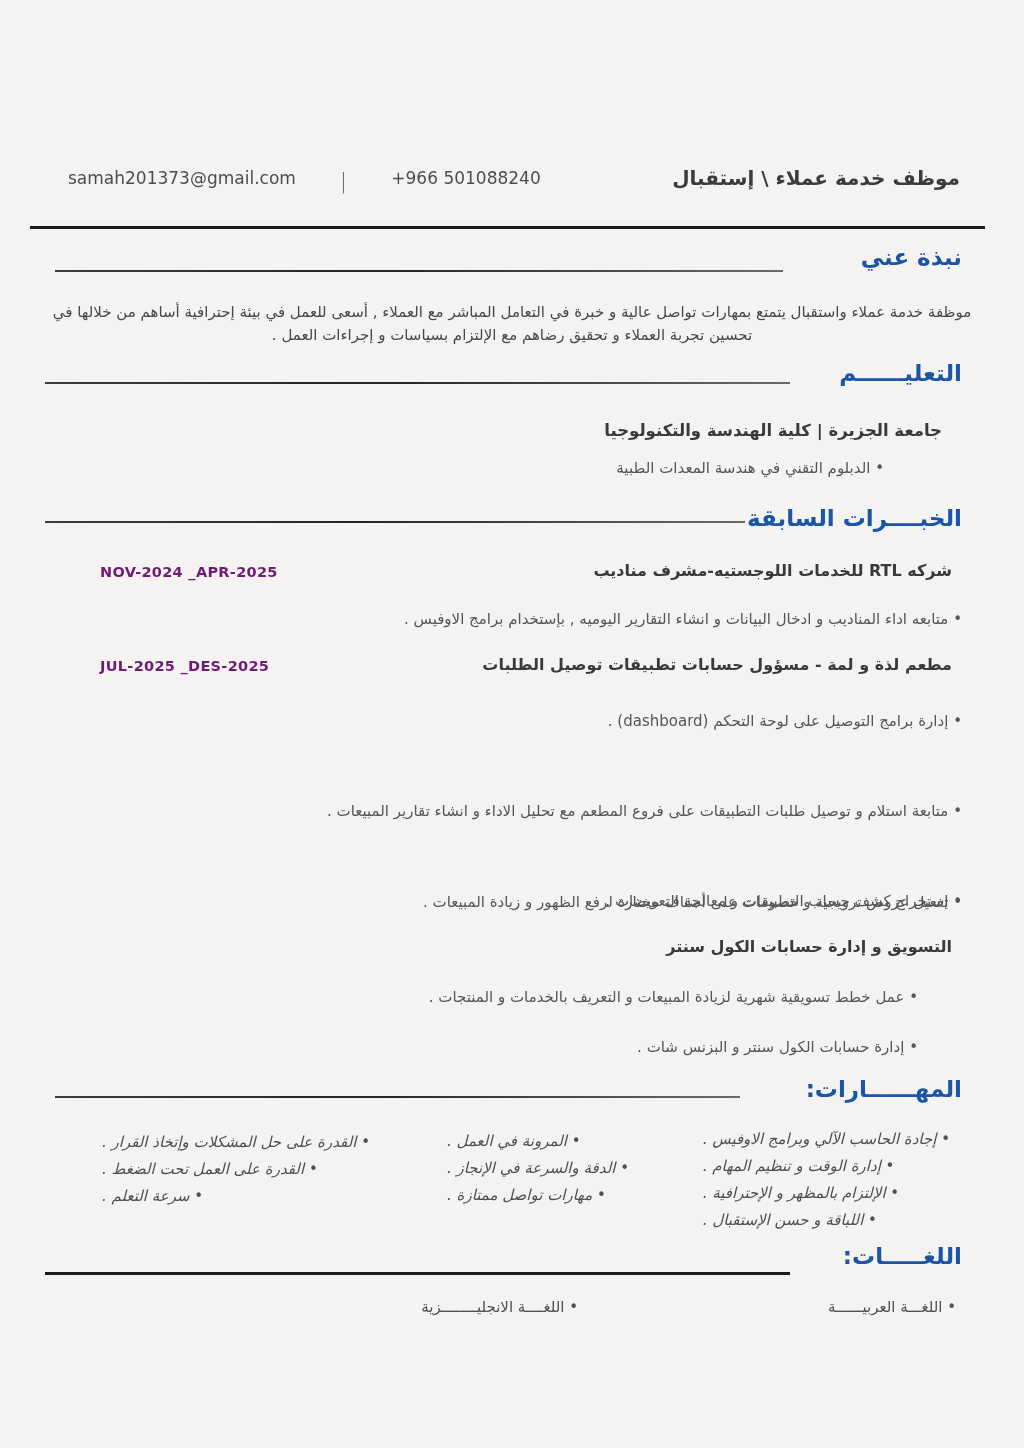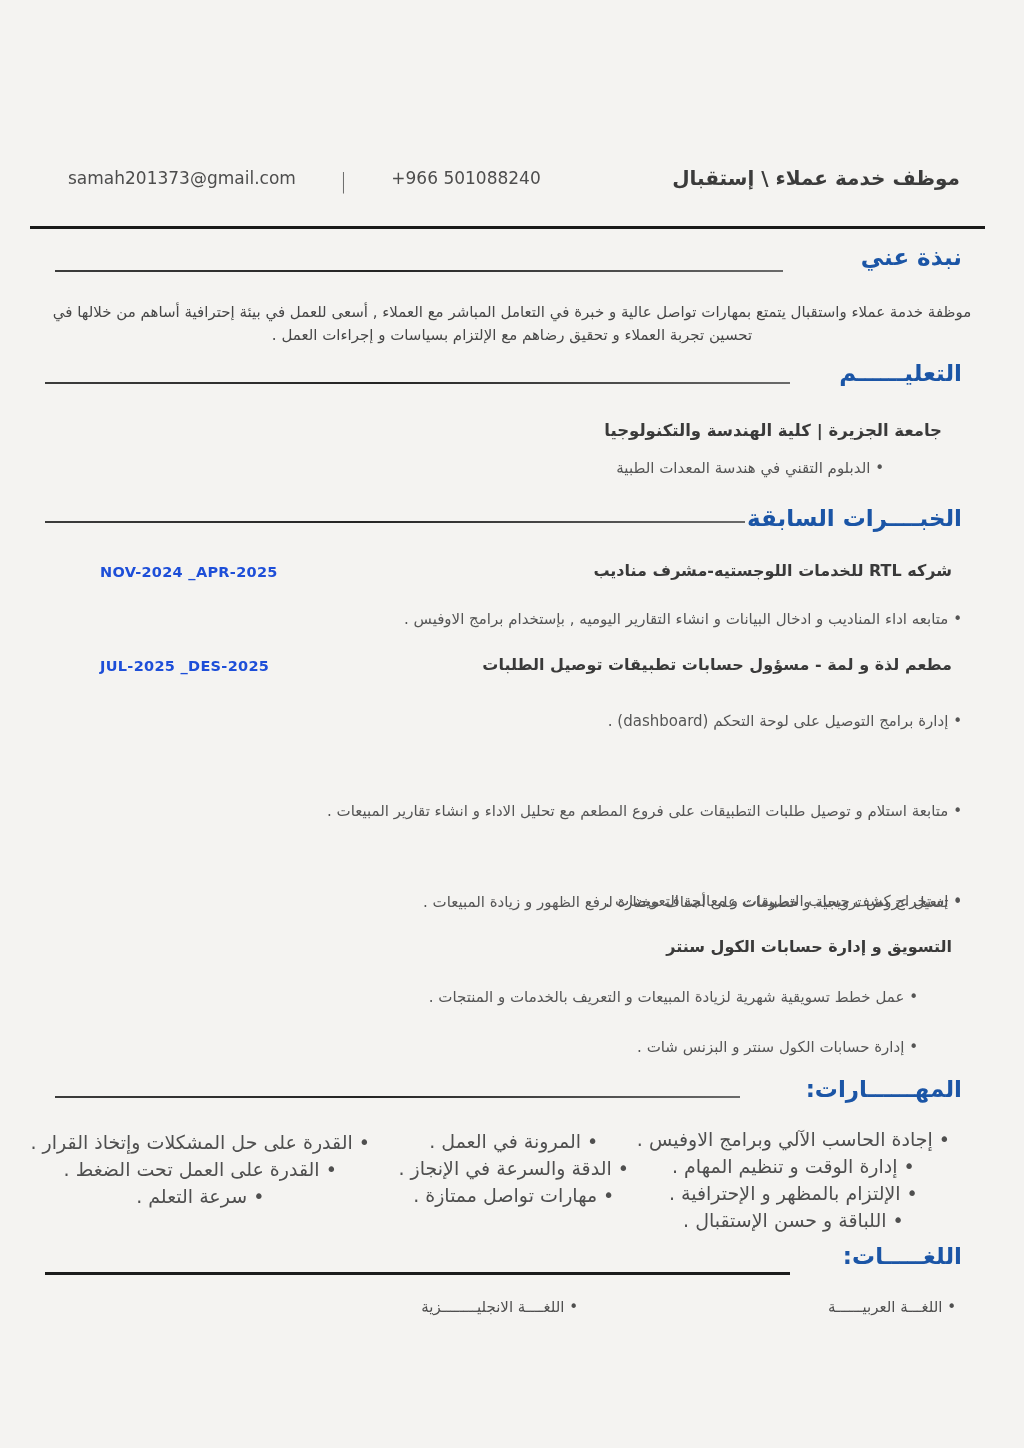--- a/index.html
+++ b/index.html
@@ -34,29 +34,29 @@
   .h{
     position:absolute;right:62px;
     font-size:23px;font-weight:bold;color:#1b55a6;white-space:nowrap;text-align:center;
   }
   .rule{position:absolute;height:2px;background:linear-gradient(to left,#6a6a6a,#242424 55%,#3c3c3c);}
 
   
   .t{position:absolute;white-space:nowrap;}
   .bold-row{font-size:16px;font-weight:bold;color:#3a3a3a;}
   .bullet-row{font-size:15px;color:#555555;}
-  .date{direction:ltr;font-size:14.5px;font-weight:bold;color:#1d4ed8;letter-spacing:.3px;}
+  .date{direction:ltr;font-size:14.5px;font-weight:bold;color:#701a75;letter-spacing:.3px;}
 
   .about-text{
     position:absolute;top:301px;left:50px;right:50px;
     font-size:15px;line-height:1.5;color:#474747;
     text-align:center;
   }
 
-  .skill{font-size:19px;color:#4f4f4f;line-height:27px;text-align:center;}
+  .skill{font-size:15px;color:#4f4f4f;line-height:27px;text-align:left;font-style:italic;}
   .skill div{white-space:nowrap;}
 
   .lang-row{font-size:15px;color:#4f4f4f;}
   .thick-rule{position:absolute;height:3px;background:#1c1c1c;}
 </style>
 </head>
 <body>
 
 <div class="page">
 

